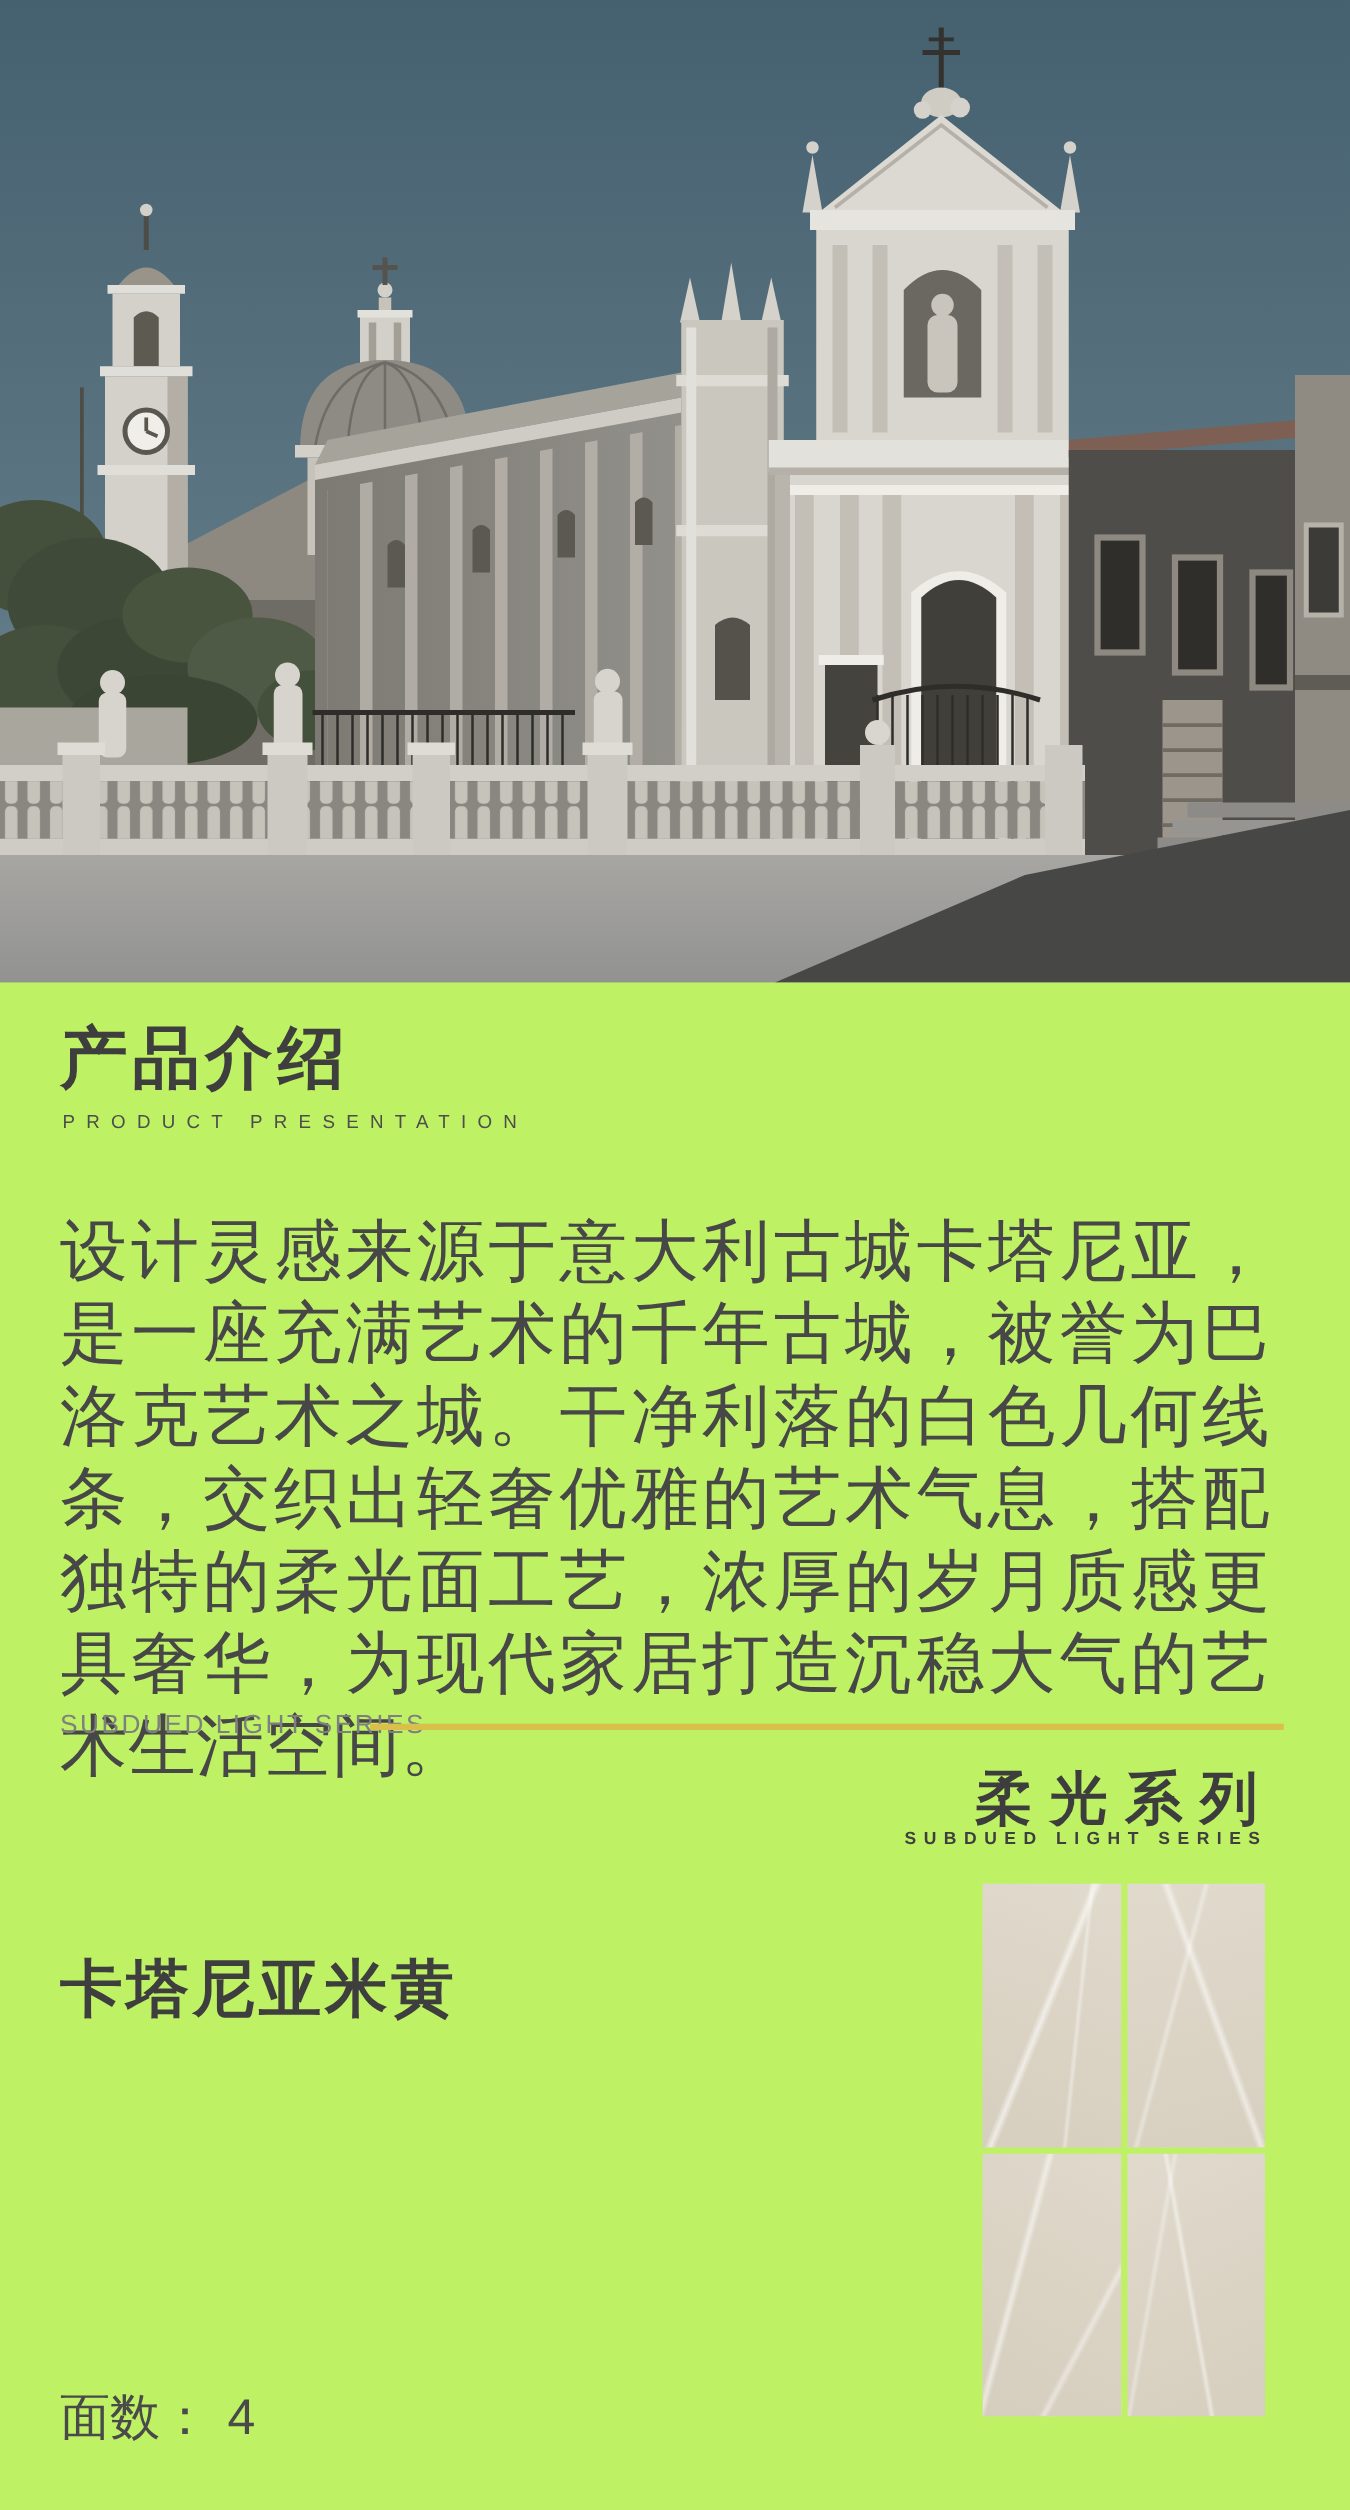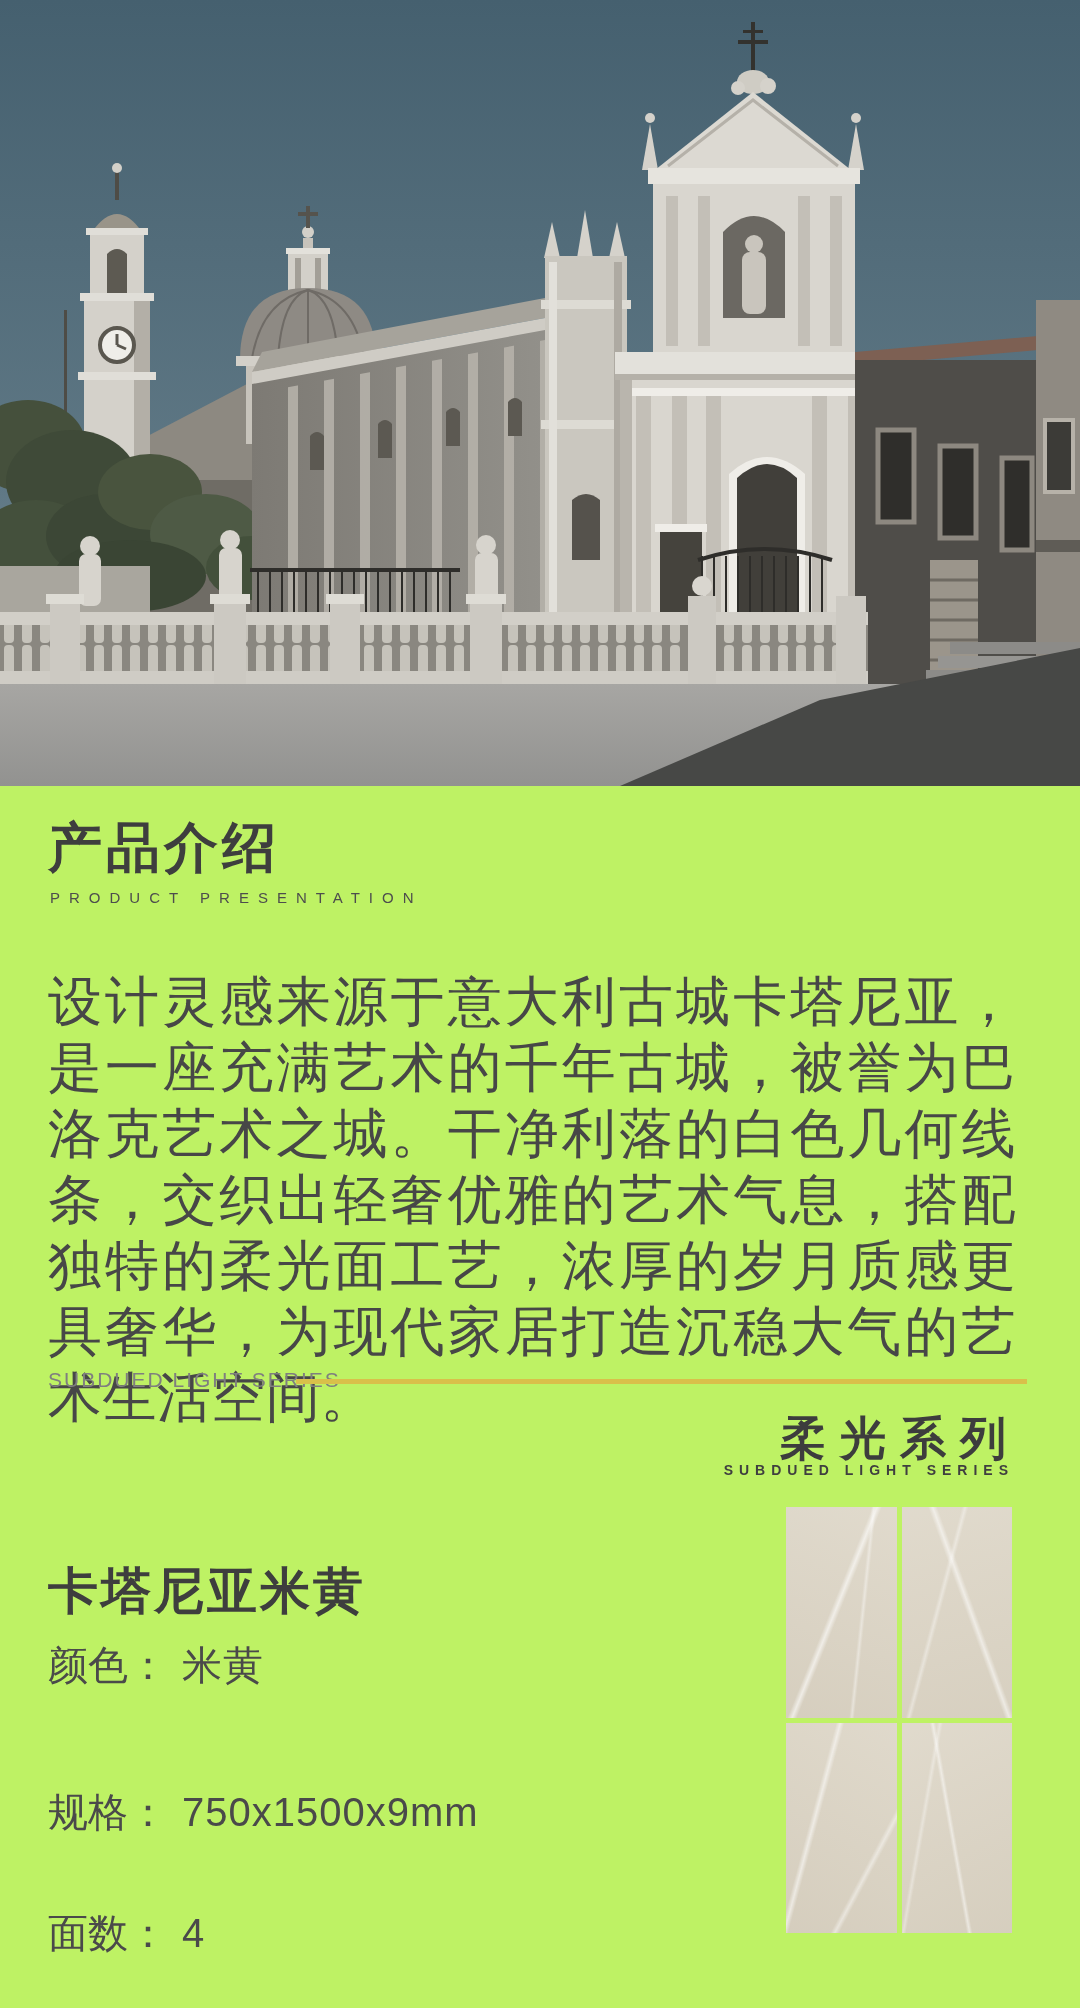--- a/index.html
+++ b/index.html
@@ -320,26 +320,20 @@
   <div class="abs intro-paragraph">设计灵感来源于意大利古城卡塔尼亚，是一座充满艺术的千年古城，被誉为巴洛克艺术之城。干净利落的白色几何线条，交织出轻奢优雅的艺术气息，搭配独特的柔光面工艺，浓厚的岁月质感更具奢华，为现代家居打造沉稳大气的艺术生活空间。</div>
 
   <div class="abs series-strip-label">SUBDUED LIGHT SERIES</div>
   <div class="abs series-line"></div>
 
   <div class="abs series-badge-title">柔光系列</div>
   <div class="abs series-badge-subtitle">SUBDUED LIGHT SERIES</div>
 
   <div class="abs product-name">卡塔尼亚米黄</div>
 
-  <div class="abs spec-row spec-row-0">
-    <span class="spec-label">颜色：</span><span class="spec-value">米黄</span>
-  </div>
-  <div class="abs spec-row spec-row-2">
-    <span class="spec-label">规格：</span><span class="spec-value">750x1500x9mm</span>
-  </div>
   <div class="abs spec-row spec-row-3">
     <span class="spec-label">面数：</span><span class="spec-value">4</span>
   </div>
 
   <div class="abs tile-grid">
     <div class="tile"></div>
     <div class="tile"></div>
     <div class="tile"></div>
     <div class="tile"></div>
   </div>

